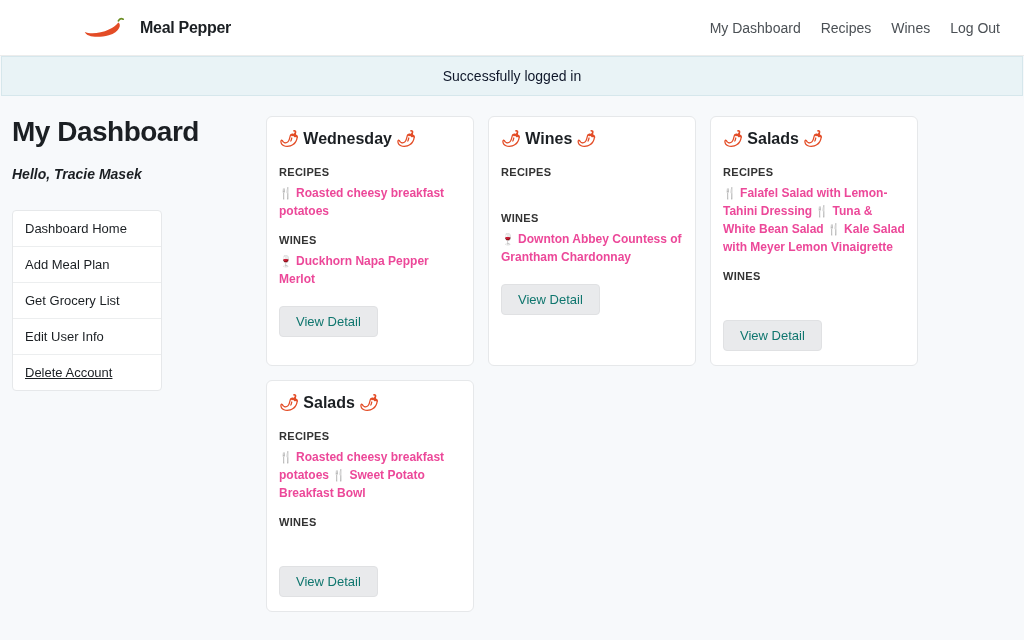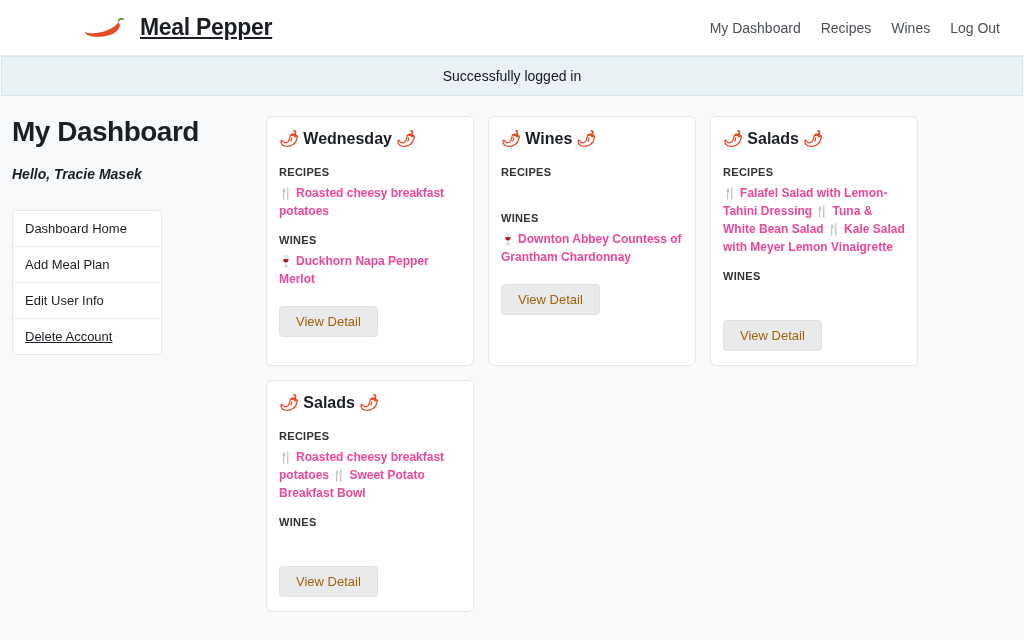--- a/index.html
+++ b/index.html
@@ -22,24 +22,23 @@
     .logo-wrap {
       display: flex;
       align-items: center;
       gap: 12px;
     }
     .logo-pepper {
       width: 48px;
       height: 24px;
     }
     .brand {
-      font-size: 23px;
+      font-size: 16px;
       font-weight: 800;
       letter-spacing: -0.3px;
-      text-decoration: underline;
     }
     .nav-right {
       margin-left: auto;
       display: flex;
       gap: 20px;
       font-size: 14px;
       color: #4b5055;
     }
     .nav-right span { cursor: pointer; }
     .banner {
@@ -131,21 +130,21 @@
       font-weight: 400;
       font-size: 11px;
     }
     .btn {
       background: #e9eaec;
       border: 1px solid #e0e1e3;
       border-radius: 4px;
       padding: 7px 16px;
       font-size: 13px;
       font-weight: 500;
-      color: #a16207;
+      color: #0f766e;
       cursor: pointer;
       align-self: flex-start;
       margin-top: 8px;
     }
     .pepper-em {
       color: #e34c26;
     }
   </style>
 </head>
 <body>
@@ -168,20 +167,21 @@
 
 <div class="banner">Successfully logged in</div>
 
 <div class="page">
   <div class="side">
     <div class="h1">My Dashboard</div>
     <div class="hello">Hello, Tracie Masek</div>
     <div class="side-list">
       <div class="side-item">Dashboard Home</div>
       <div class="side-item">Add Meal Plan</div>
+      <div class="side-item">Get Grocery List</div>
       <div class="side-item">Edit User Info</div>
       <div class="side-item">Delete Account</div>
     </div>
   </div>
 
   <div class="cards">
 
     <div class="card">
       <div class="card-title">
         <span class="pepper-em">🌶</span>

